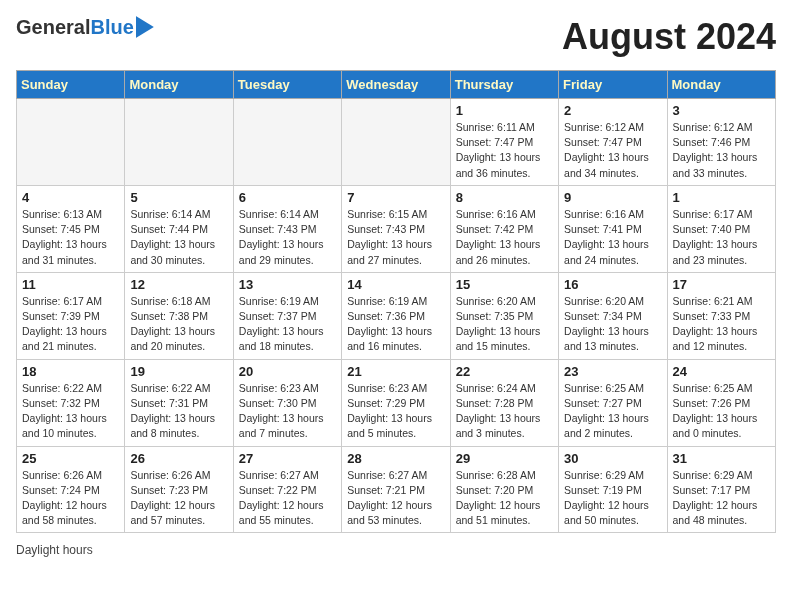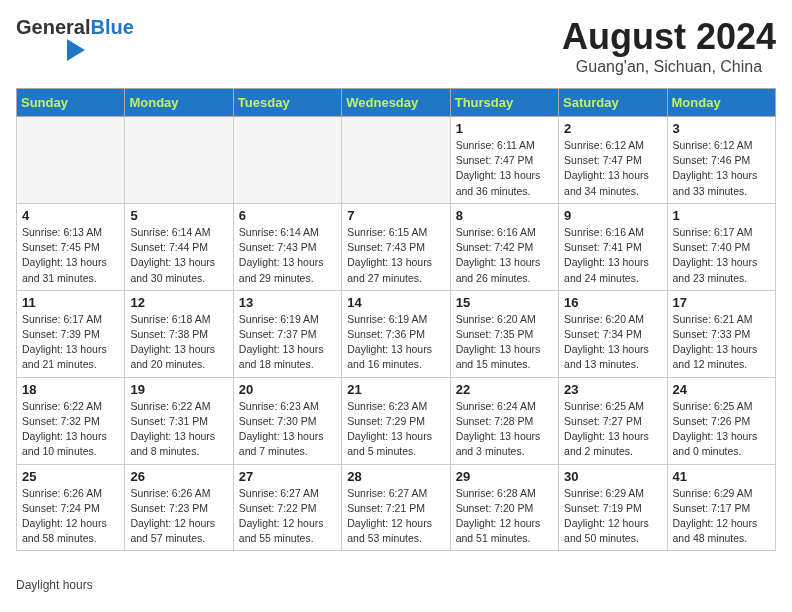--- a/index.html
+++ b/index.html
@@ -15,21 +15,21 @@
       justify-content: space-between;
       align-items: flex-start;
       margin-bottom: 12px;
     }
     .title-block { text-align: center; }
     .title-block h1 { font-size: 36px; font-weight: bold; color: #222; }
     .title-block h2 { font-size: 16px; font-weight: normal; color: #444; }
     .calendar { width: 100%; border-collapse: collapse; }
     .calendar th {
       background: #2176c7;
-      color: #bef264;
+      color: #fef9c3;
       font-size: 13px;
       font-weight: bold;
       padding: 6px 4px;
       text-align: left;
       border: 1px solid #aaa;
     }
     .calendar td {
       border: 1px solid #ccc;
       vertical-align: top;
       padding: 4px 5px;
@@ -42,28 +42,28 @@
     .calendar td.empty { background: #f5f5f5; }
     .day-num {
       font-size: 13px;
       font-weight: bold;
       color: #222;
       display: block;
       margin-bottom: 2px;
     }
     .day-info { font-size: 10.5px; color: #333; line-height: 1.45; }
     .footer {
-      margin-top: 27px;
+      margin-top: 10px;
       font-size: 12px;
       color: #444;
     }
     .logo-block {
       display: flex;
-      flex-direction: column;
-      align-items: center;
+      flex-direction: row;
+      align-items: flex-start;
     }
     .logo-text-col { display: flex; flex-direction: column; }
     .logo-row1 { font-size: 20px; font-weight: bold; color: #333; }
     .logo-row1 .bl { color: #2176c7; }
     .logo-flag {
       width: 18px;
       height: 22px;
       background: #2176c7;
       clip-path: polygon(0 0, 100% 50%, 0 100%);
       margin-left: 2px;
@@ -77,33 +77,32 @@
   <div class="logo-block">
     <div class="logo-text-col">
       <span class="logo-row1">
         <span>General</span><span class="bl">Blue</span>
       </span>
     </div>
     <div class="logo-flag"></div>
   </div>
   <div class="title-block">
     <h1>August 2024</h1>
-    <h2>Guang'an, Sichuan, China</h2>
   </div>
 </div>
 
 <table class="calendar">
   <thead>
     <tr id="calendar-header-row">
         <th>Sunday</th>
         <th>Monday</th>
         <th>Tuesday</th>
         <th>Wednesday</th>
         <th>Thursday</th>
-        <th>Saturday</th>
+        <th>Friday</th>
         <th>Monday</th>
       </tr>
   </thead>
   <tbody id="calendar-body">
       <tr>
         <td class="empty"></td>
         <td class="empty"></td>
         <td class="empty"></td>
         <td class="empty"></td>
         <td>
@@ -318,21 +317,21 @@
 and 51 minutes.</div>
         </td>
         <td>
           <span class="day-num">30</span>
           <div class="day-info" style="white-space: pre-line;">Sunrise: 6:29 AM
 Sunset: 7:19 PM
 Daylight: 12 hours
 and 50 minutes.</div>
         </td>
         <td>
-          <span class="day-num">41</span>
+          <span class="day-num">31</span>
           <div class="day-info" style="white-space: pre-line;">Sunrise: 6:29 AM
 Sunset: 7:17 PM
 Daylight: 12 hours
 and 48 minutes.</div>
         </td>
       </tr>
     </tbody>
 </table>
 
 <div class="footer">

